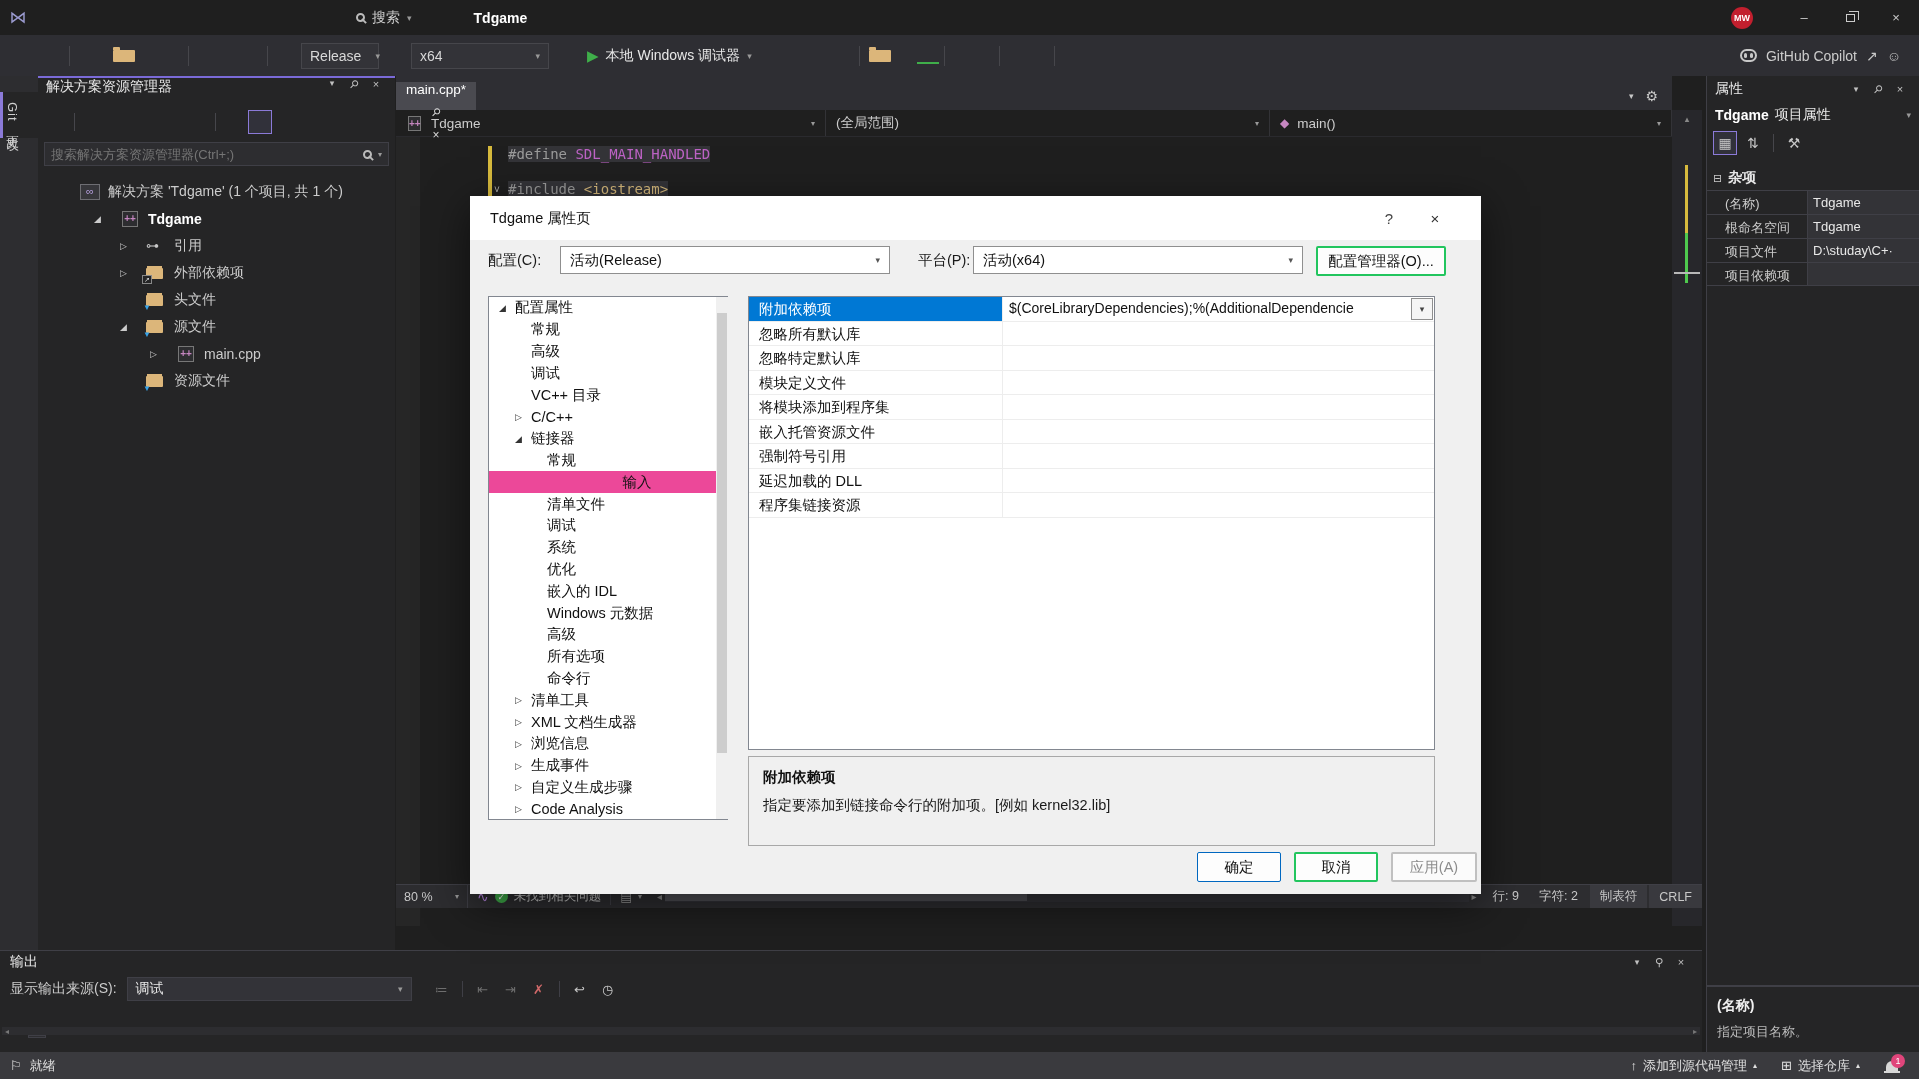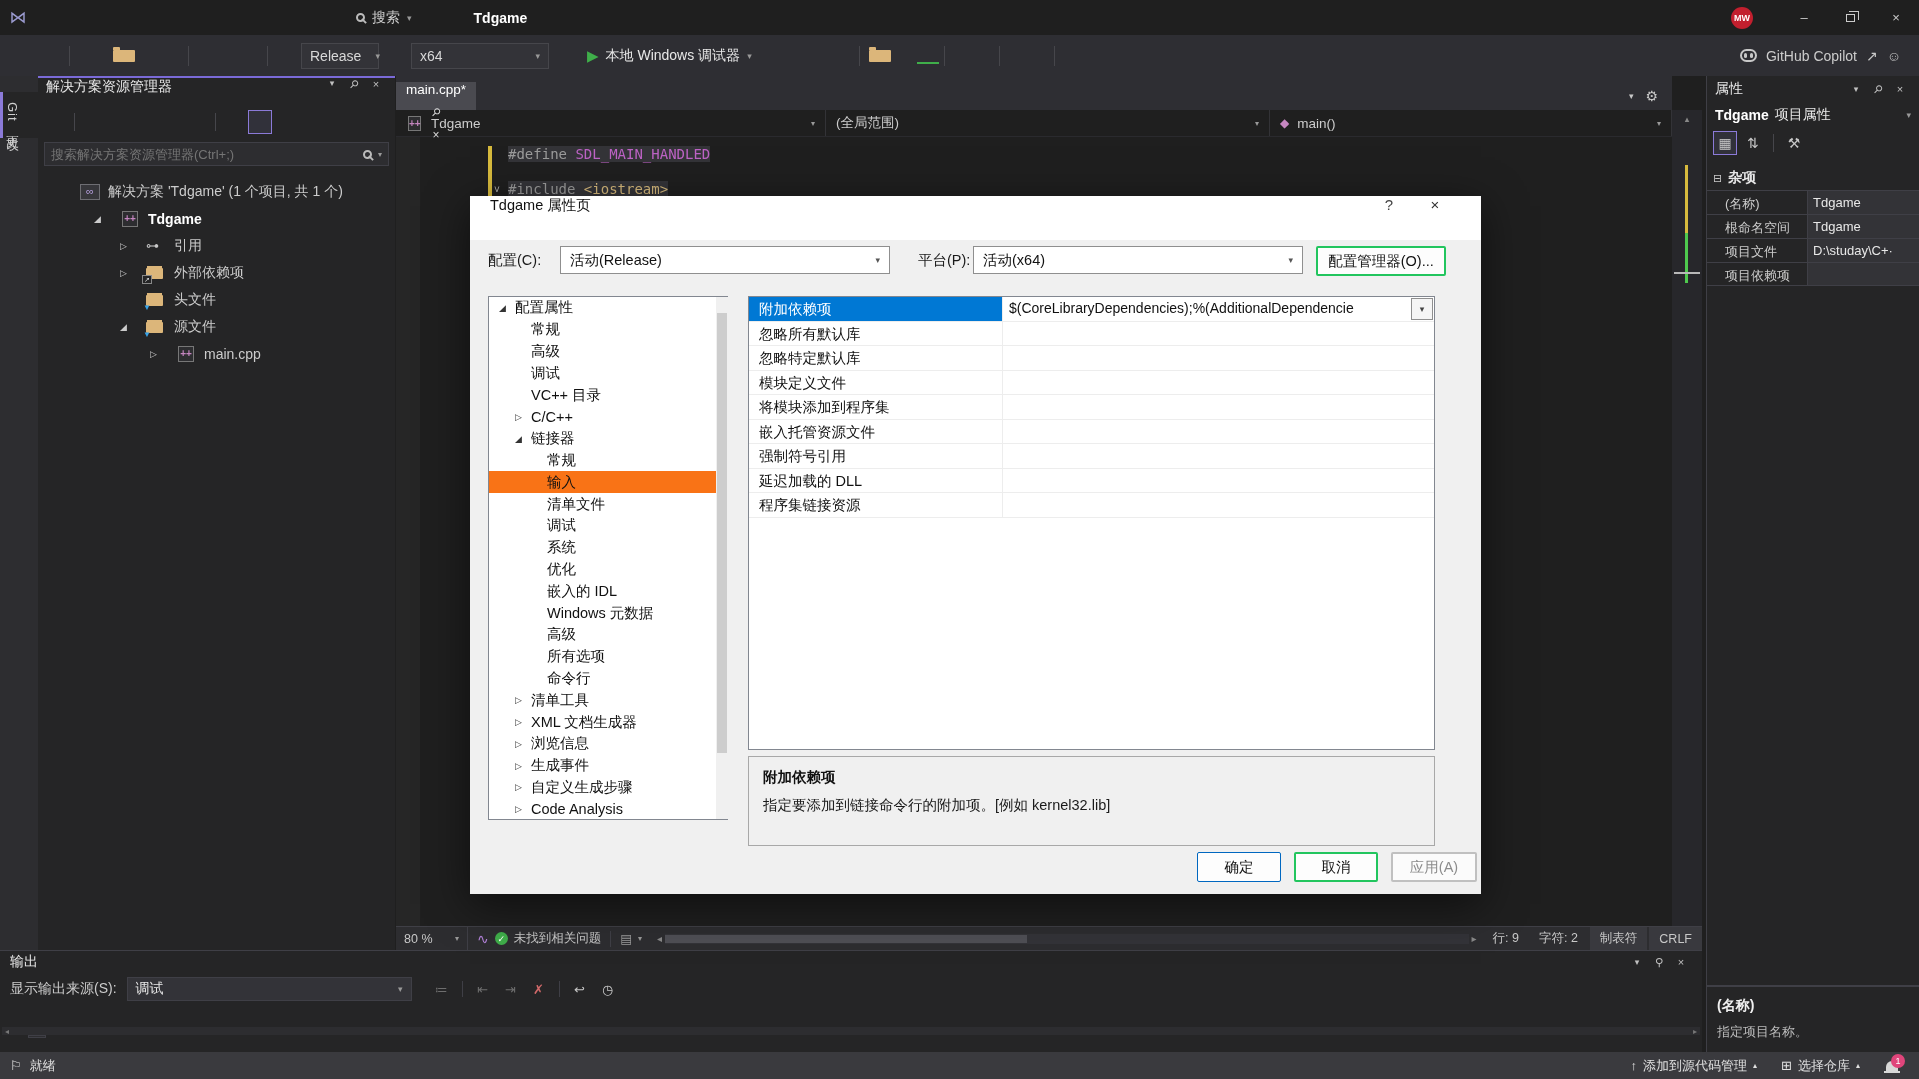--- a/index.html
+++ b/index.html
@@ -129,21 +129,21 @@
   .pr-cat .box { font-size:11px; color:#c8c8c8; font-weight:normal; }
   .pr-row { height:24px; display:flex; border-top:1px solid #3f3f46; }
   .pr-row:last-child { border-bottom:1px solid #3f3f46; }
   .pr-label { width:100px; padding:4px 2px 0 18px; color:#cccccc; font-size:13px; white-space:nowrap; overflow:hidden; }
   .pr-value { flex:1; background:#333337; border-left:1px solid #3f3f46; padding:4px 0 0 5px; color:#e8e8e8; font-size:13px; white-space:nowrap; overflow:hidden; }
   .pr-desc { position:absolute; left:0; bottom:0; width:100%; height:67px; border-top:2px solid #3f3f46; padding:10px 10px; }
   .pr-desc .t { font-weight:bold; color:#f0f0f0; margin-bottom:8px; }
   .pr-desc .d { color:#bbbbbb; font-size:13px; }
 
   
-  .edstatus { position:absolute; left:396px; top:926px; width:1306px; height:24px; background:#2d2d30; border-top:1px solid #3f3f46; display:flex; align-items:center; font-size:12.5px; color:#c8c8c8; }
+  .edstatus { position:absolute; left:396px; top:884px; width:1306px; height:24px; background:#2d2d30; border-top:1px solid #3f3f46; display:flex; align-items:center; font-size:12.5px; color:#c8c8c8; }
   .es-zoom { width:72px; display:flex; align-items:center; justify-content:space-between; padding:0 8px; border-right:1px solid #3f3f46; height:100%; }
   .es-zoom .crt { font-size:8px; color:#999; }
   .es-item { display:flex; align-items:center; gap:6px; padding:0 9px; height:100%; }
   .pulse { color:#b180d7; font-size:14px; }
   .okcirc { width:13px; height:13px; border-radius:50%; background:#3fae4a; color:#fff; font-size:9px; display:flex; align-items:center; justify-content:center; }
   .es-sep { width:1px; height:16px; background:#3f3f46; }
   .es-hscroll { flex:1; height:100%; display:flex; align-items:center; margin:0 6px; }
   .es-hscroll .ar { color:#888; font-size:10px; }
   .es-track { flex:1; height:10px; background:#333338; margin:0 3px; position:relative; }
   .es-thumb { position:absolute; left:0; top:1px; height:8px; width:45%; background:#4f4f55; }
@@ -174,36 +174,36 @@
   .sb-right { margin-left:auto; display:flex; align-items:center; gap:6px; }
   .sb-item { display:flex; align-items:center; gap:6px; padding:0 9px; height:27px; }
   .sb-item .crt { font-size:8px; }
   .bell { width:12px; height:10px; border-radius:6px 6px 0 0; background:#d8d8d8; position:relative; }
   .bell::after { content:""; position:absolute; left:-2px; bottom:-2px; width:16px; height:2px; background:#d8d8d8; }
   .badge { position:absolute; right:4px; top:2px; width:14px; height:14px; border-radius:50%; background:#e0457b; color:#fff; font-size:9px; display:flex; align-items:center; justify-content:center; }
   .bellwrap { position:relative; width:34px; height:27px; display:flex; align-items:center; justify-content:center; }
 
   
   .dialog { position:absolute; left:470px; top:196px; width:1011px; height:698px; background:#f0f0f0; box-shadow:0 10px 40px rgba(0,0,0,.55); color:#1a1a1a; font-size:14.5px; z-index:50; }
-  .dg-title { height:44px; background:#ffffff; display:flex; align-items:flex-start; padding:0 20px; }
+  .dg-title { height:44px; background:#ffffff; display:flex; align-items:center; padding:0 20px; }
   .dg-title .t { color:#111; }
   .dg-title .hb { margin-left:auto; width:40px; text-align:center; color:#444; font-size:15px; }
   .dg-title .xb { width:52px; text-align:center; color:#333; font-size:15px; }
   .dg-cfgrow { position:absolute; top:50px; left:0; width:100%; height:28px; }
   .dg-lab { position:absolute; top:5px; color:#1a1a1a;text-align:center; }
   .combo { position:absolute; height:28px; background:#ffffff; border:1px solid #8f8f8f; display:flex; align-items:center; padding:0 9px; color:#111; }
   .combo .crt { margin-left:auto; color:#555; font-size:9px; }
   .dg-btn { position:absolute; height:30px; background:#fdfdfd; border:2px solid #22c55e; border-radius:2px; display:flex; align-items:center; justify-content:center; color:#111; }
   .dg-btn.primary { border:1.5px solid #0067c0; }
   .dg-btn.disabled { color:#8c8c8c; border-color:#c0c0c0; background:#fbfbfb; }
 
   .dg-tree { position:absolute; left:18px; top:100px; width:240px; height:524px; background:#ffffff; border:1px solid #828790; overflow:hidden; }
   .dt-row { height:21.8px; display:flex; align-items:center; white-space:nowrap; }
   .dt-row.l0 { padding-left:10px; } .dt-row.l1 { padding-left:26px; } .dt-row.l2 { padding-left:42px; }
-  .dt-row.sel { background:#f97316; }
+  .dt-row.sel { background:#ec4899;justify-content:center; }
   .dt-arrow { width:16px; font-size:9px; color:#333; }
   .dt-label { color:#111; }
   .dt-scroll { position:absolute; right:0; top:0; width:12px; height:100%; background:#f0f0f0; }
   .dt-thumb { position:absolute; left:1px; top:16px; width:10px; height:440px; background:#cdcdcd; }
 
   .dg-grid { position:absolute; left:278px; top:100px; width:687px; height:454px; background:#ffffff; border:1px solid #828790; }
   .pg-row { height:24.5px; display:flex; border-bottom:1px solid #ededed; position:relative; }
   .pg-label { width:254px; padding:3px 4px 0 10px; color:#111; border-right:1px solid #ededed; white-space:nowrap; overflow:hidden; }
   .pg-row.sel .pg-label { background:#0078d4; color:#ffffff; }
   .pg-value { flex:1; padding:3px 24px 0 6px; color:#111; white-space:nowrap; overflow:hidden; font-size:14px; }
@@ -378,20 +378,25 @@
         </div>
         <div class="st-row l2">
           <span class="st-arrow">◢</span>
           <span class="st-icon icon-folder"></span>
           <span class="st-label">源文件</span>
         </div>
         <div class="st-row l3">
           <span class="st-arrow">▷</span>
           <span class="st-icon icon-cpp"></span>
           <span class="st-label">main.cpp</span>
+        </div>
+        <div class="st-row l2">
+          <span class="st-arrow"></span>
+          <span class="st-icon icon-folder"></span>
+          <span class="st-label">资源文件</span>
         </div>
       </div>
   </section>
 
   <section class="editor">
     <div class="tabstrip">
       <div class="tab">
         <span>main.cpp*</span>
         <span class="pin">⚲</span>
         <span class="x">×</span>

